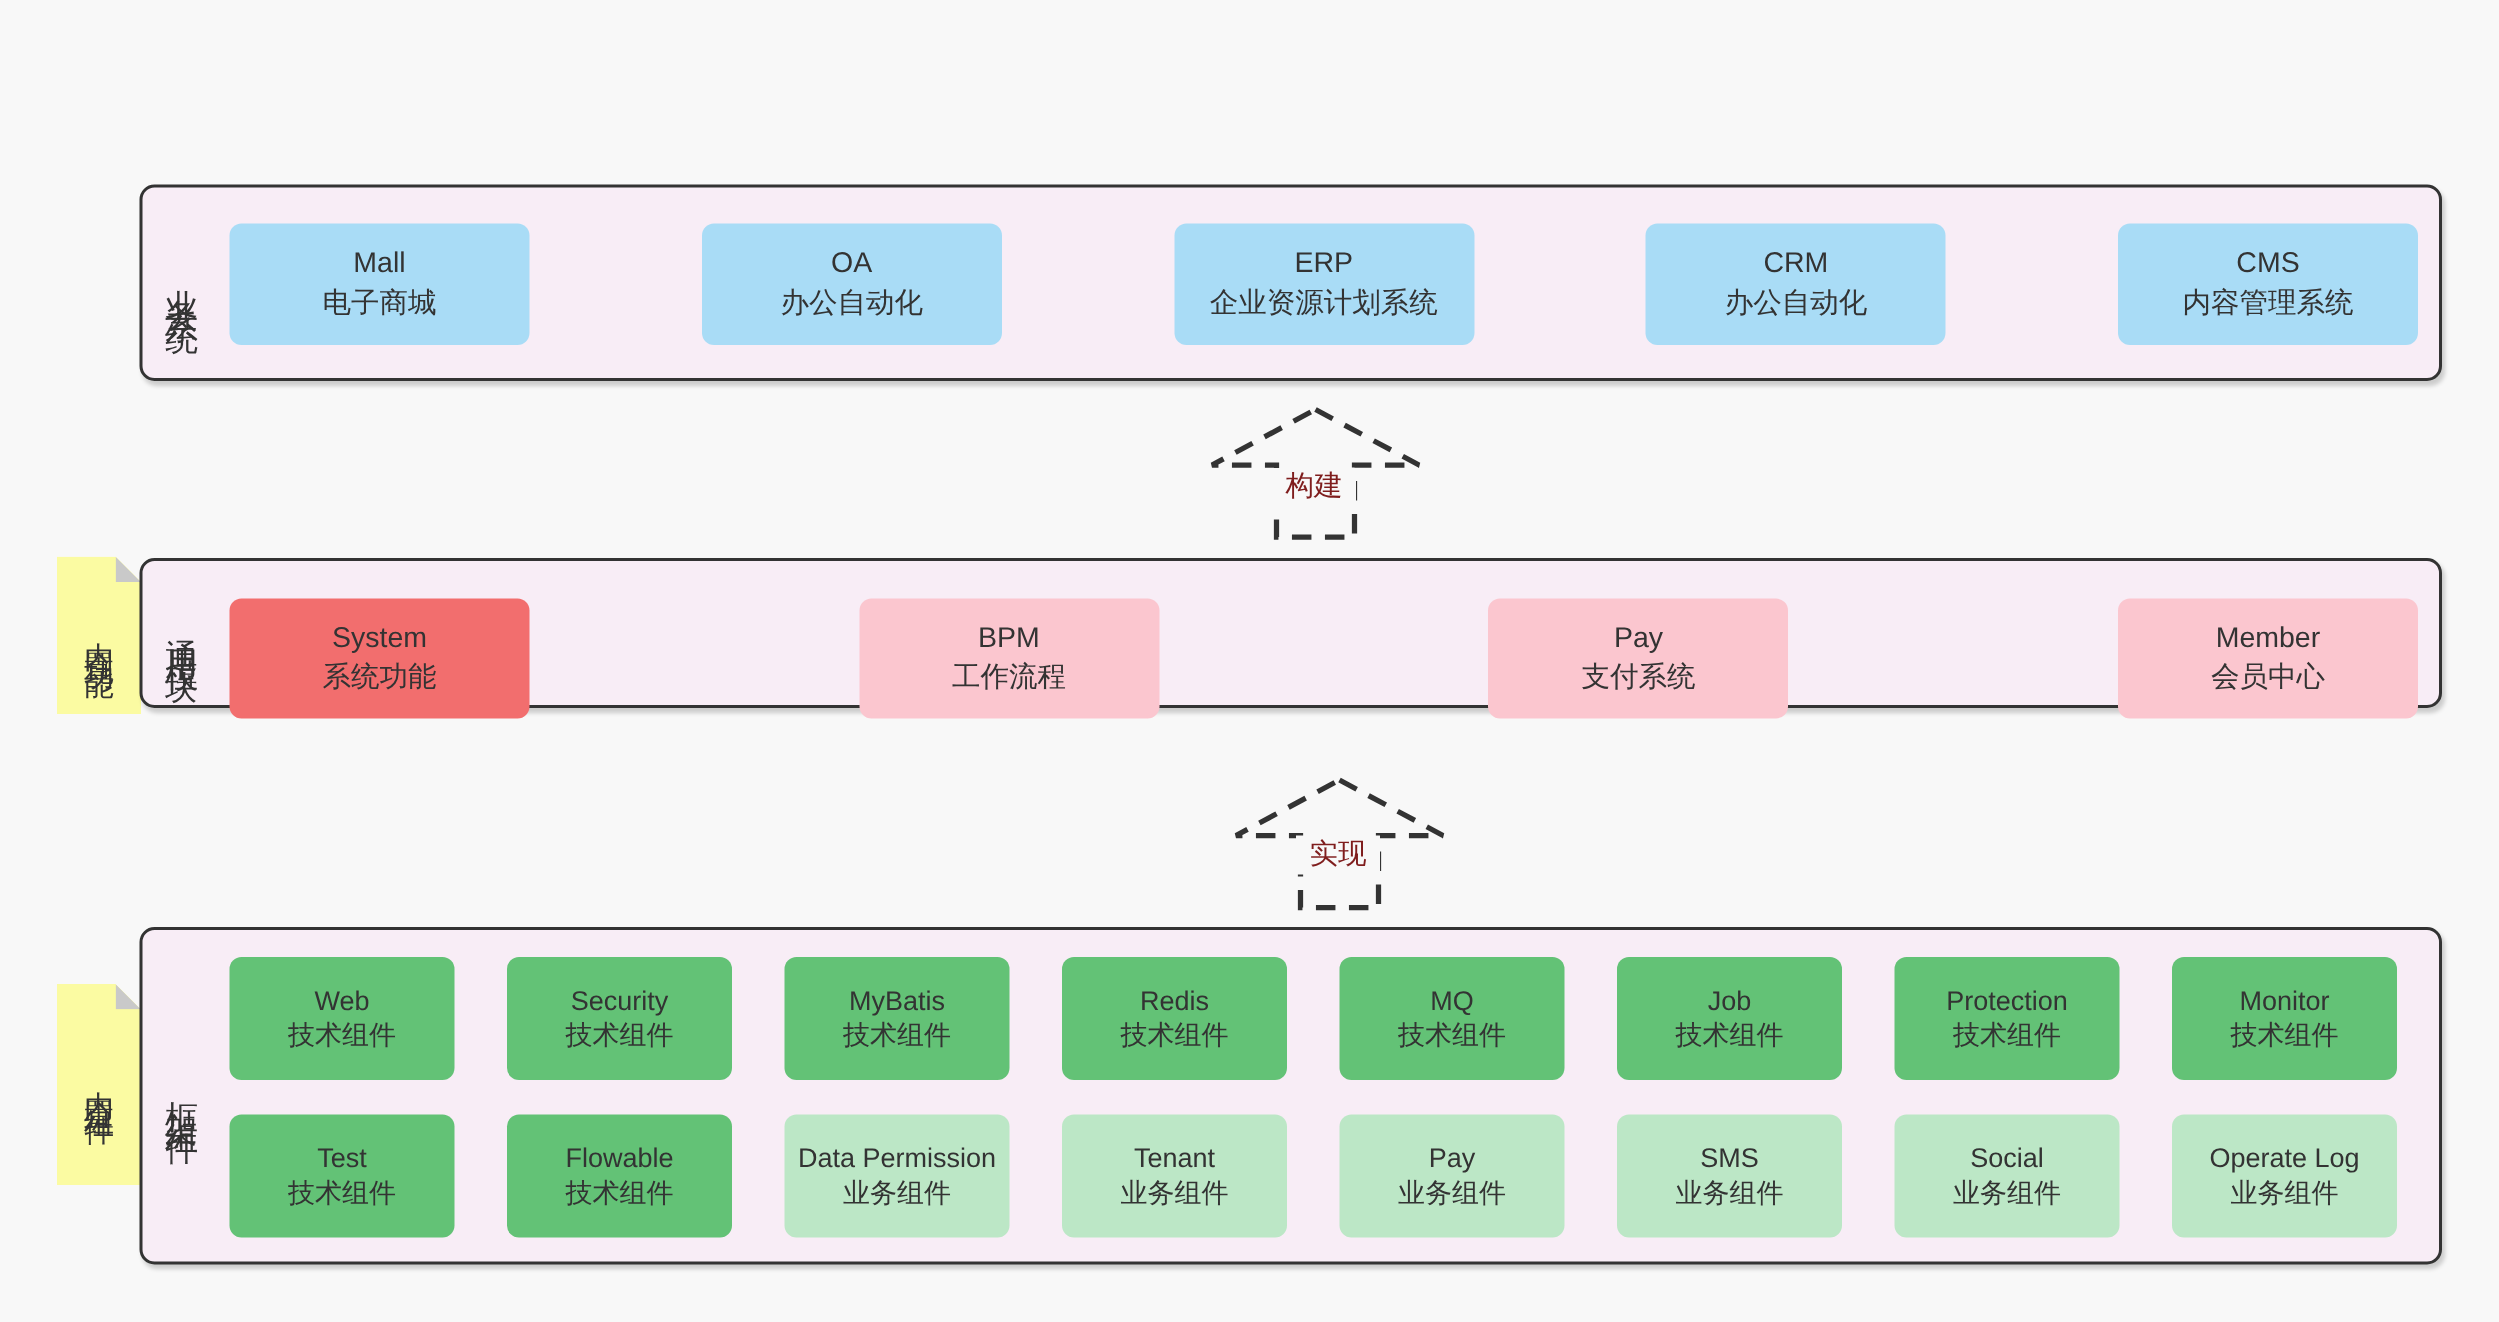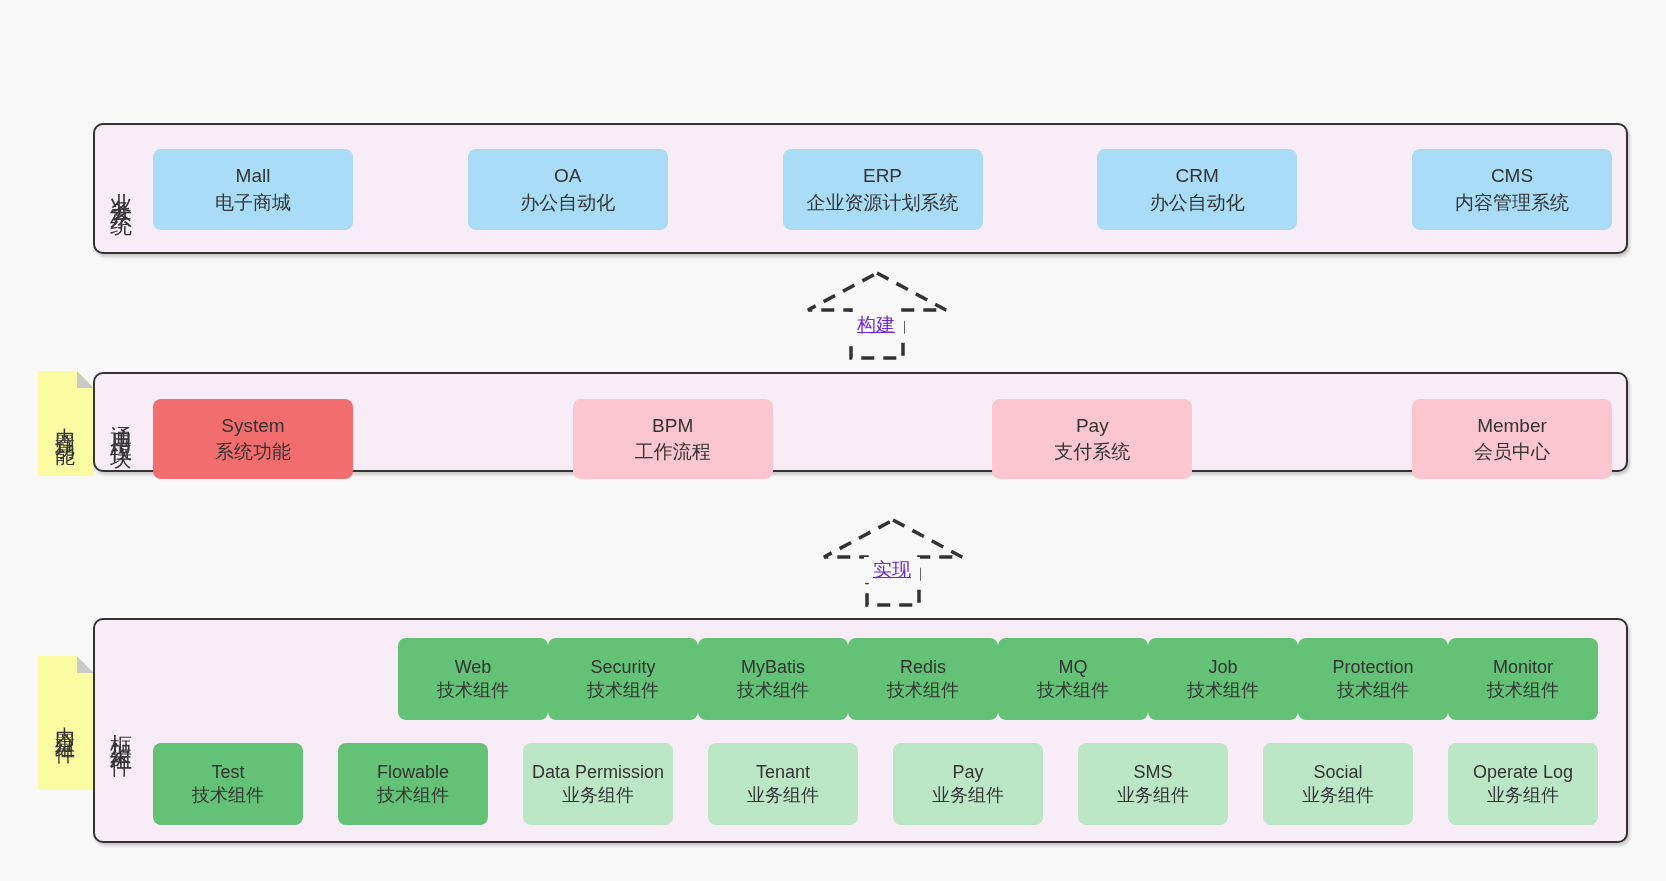--- a/index.html
+++ b/index.html
@@ -24,21 +24,21 @@
   .v-label {
     position:absolute; left:11px; top:50%; transform:translateY(-50%);
     writing-mode:vertical-rl; text-orientation:upright;
     font-size:22px; letter-spacing:7px; color:#333; white-space:nowrap;
   }
 
   .row { position:absolute; display:flex; justify-content:space-between; }
   .row-6 { left:58px; top:24px; width:1459px; height:81px; }
   #section-modules .row-6 { top:25px; height:80px; }
   .row-8 { left:58px; width:1445px; height:82px; }
-  #row-fw-1 { top:18px;justify-content:flex-end; }
+  #row-fw-1 { top:18px; }
   #row-fw-2 { top:123px; }
 
   
   .box {
     border-radius:8px;
     display:flex; flex-direction:column; align-items:center; justify-content:center;
     text-align:center; padding:2px 6px;
     font-size:19px; line-height:1.38; color:#333;
   }
   .row-6 .box { width:200px; }
@@ -75,21 +75,21 @@
   #arrow-implement { left:816px; top:515px; }
   .arrow polygon {
     fill:var(--page-bg,#f8f8f8);
     stroke:var(--line,#333);
     stroke-width:3.5;
     stroke-dasharray:13 9;
   }
   .arrow-label {
     position:absolute; z-index:3;
     background:var(--page-bg,#f8f8f8);
-    font-size:19px; line-height:26px; padding:0 9px; color:#6d28d9;text-decoration:underline;
+    font-size:19px; line-height:26px; padding:0 9px; color:#7f1d1d;
   }
   #label-build     { left:848px; top:312px; }
   #label-implement { left:864px; top:557px; }
 </style>
 </head>
 <body>
 
 <div id="canvas">
 
   <div class="note" id="note-modules">

